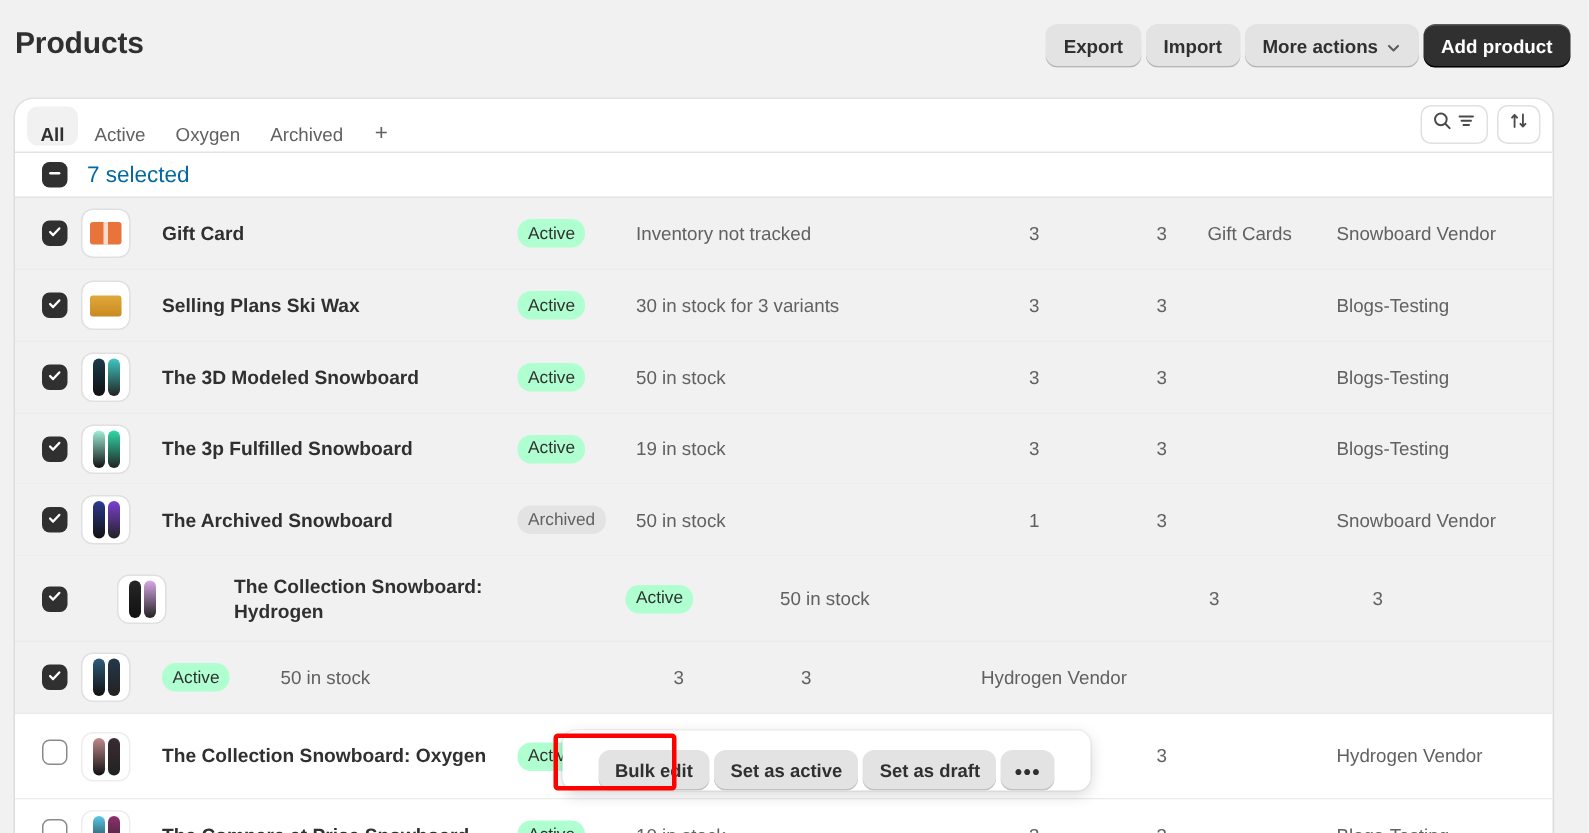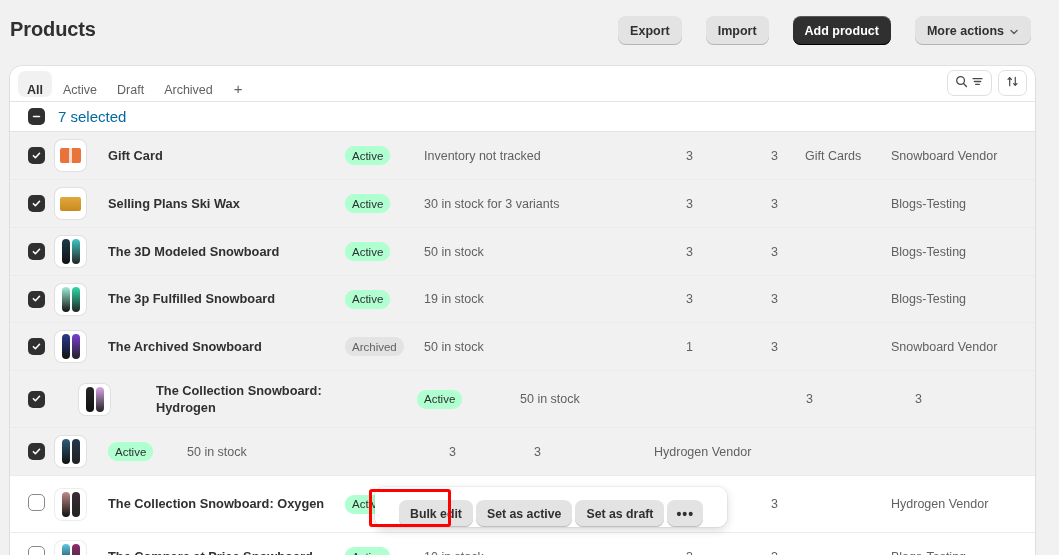--- a/index.html
+++ b/index.html
@@ -13,22 +13,22 @@
 
   
   .page-header {
     position: absolute; left: 0; top: 0; width: 1059px; height: 58px;
   }
   .page-title {
     position: absolute; left: 10px; top: 18px;
     font-size: 20px; font-weight: bold; color: #303030; letter-spacing: -0.1px;
   }
   .header-actions {
-    position: absolute; right: 28px; top: 16px;
-    display: flex; align-items: center; gap: 24px;
+    position: absolute; right: 12px; top: 16px;
+    display: flex; align-items: center; gap: 3px;
   }
   .btn {
     height: 29px; padding: 0 12px; border-radius: 8px;
     background: #E3E3E3; color: #303030;
     font-size: 12.5px; font-weight: bold;
     display: inline-flex; align-items: center; gap: 5px;
     border: none; cursor: pointer; white-space: nowrap;
     box-shadow: 0 -1px 0 0 #b5b5b5 inset;
   }
   .btn-primary {
@@ -159,45 +159,45 @@
 
 <div class="page-header">
   <div class="page-title">Products</div>
   <div class="header-actions">
     <button class="btn">
       <span>Export</span>
     </button>
     <button class="btn">
       <span>Import</span>
     </button>
-    <button class="btn btn-primary">
-      <span>Add product</span>
-    </button>
     <button class="btn">
       <span>More actions</span>
       <span class="chev">
         <svg width="10" height="10" viewBox="0 0 10 10">
             <path d="M2 3.6 L5 6.6 L8 3.6" stroke="#5C5C5C" stroke-width="1.4" fill="none" stroke-linecap="round" stroke-linejoin="round"></path>
           </svg>
       </span>
     </button>
+    <button class="btn btn-primary">
+      <span>Add product</span>
+    </button>
   </div>
 </div>
 
 <div class="card">
 
   <div class="tabbar">
     <div class="tab active">
       <span>All</span>
     </div>
     <div class="tab">
       <span>Active</span>
     </div>
     <div class="tab">
-      <span>Draft</span>
+      <span>Oxygen</span>
     </div>
     <div class="tab">
       <span>Archived</span>
     </div>
     <div class="tab tab-add">
       <span>+</span>
     </div>
 
     <div class="tabbar-right">
       <div class="icon-btn">

